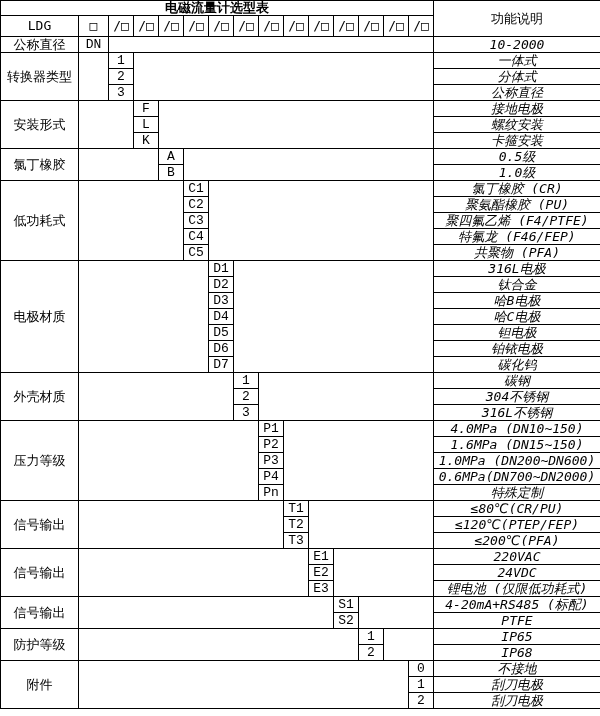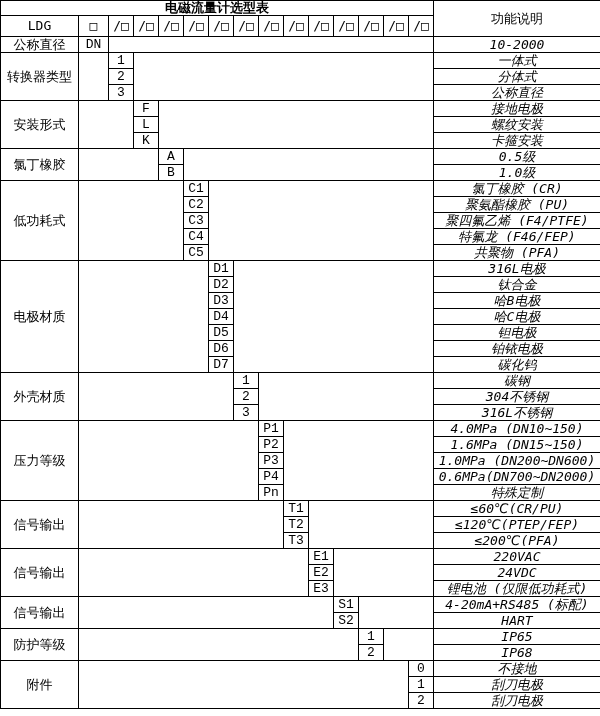--- a/index.html
+++ b/index.html
@@ -207,21 +207,21 @@
         </tr>
         <tr class="r-data">
           <td class="code-cell">Pn</td>
           <td class="desc-cell">特殊定制</td>
         </tr>
         <tr class="r-data">
           <td class="label-cell" rowspan="3">信号输出</td>
           <td class="filler-cell" colspan="8" rowspan="3"></td>
           <td class="code-cell">T1</td>
           <td class="filler-cell" colspan="5" rowspan="3"></td>
-          <td class="desc-cell">≤60℃(CR/PU)</td>
+          <td class="desc-cell">≤80℃(CR/PU)</td>
         </tr>
         <tr class="r-data">
           <td class="code-cell">T2</td>
           <td class="desc-cell">≤120℃(PTEP/FEP)</td>
         </tr>
         <tr class="r-data">
           <td class="code-cell">T3</td>
           <td class="desc-cell">≤200℃(PFA)</td>
         </tr>
         <tr class="r-data">
@@ -241,21 +241,21 @@
         </tr>
         <tr class="r-data">
           <td class="label-cell" rowspan="2">信号输出</td>
           <td class="filler-cell" colspan="10" rowspan="2"></td>
           <td class="code-cell">S1</td>
           <td class="filler-cell" colspan="3" rowspan="2"></td>
           <td class="desc-cell">4-20mA+RS485 (标配)</td>
         </tr>
         <tr class="r-data">
           <td class="code-cell">S2</td>
-          <td class="desc-cell">HART</td>
+          <td class="desc-cell">PTFE</td>
         </tr>
         <tr class="r-data">
           <td class="label-cell" rowspan="2">防护等级</td>
           <td class="filler-cell" colspan="11" rowspan="2"></td>
           <td class="code-cell">1</td>
           <td class="filler-cell" colspan="2" rowspan="2"></td>
           <td class="desc-cell">IP65</td>
         </tr>
         <tr class="r-data">
           <td class="code-cell">2</td>

